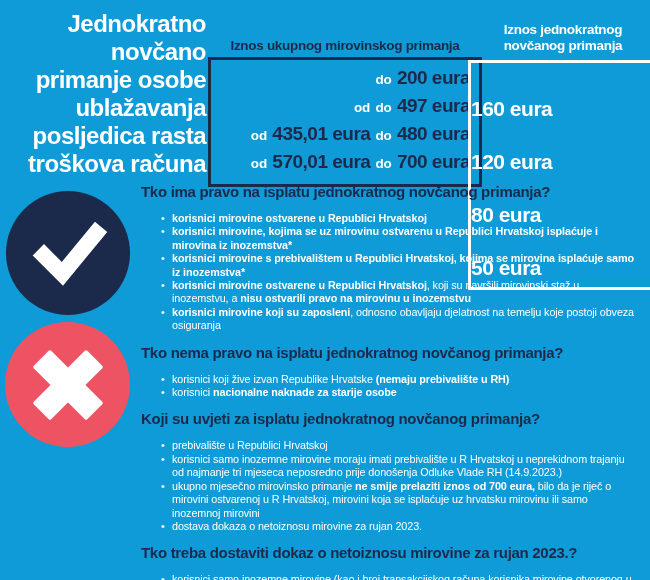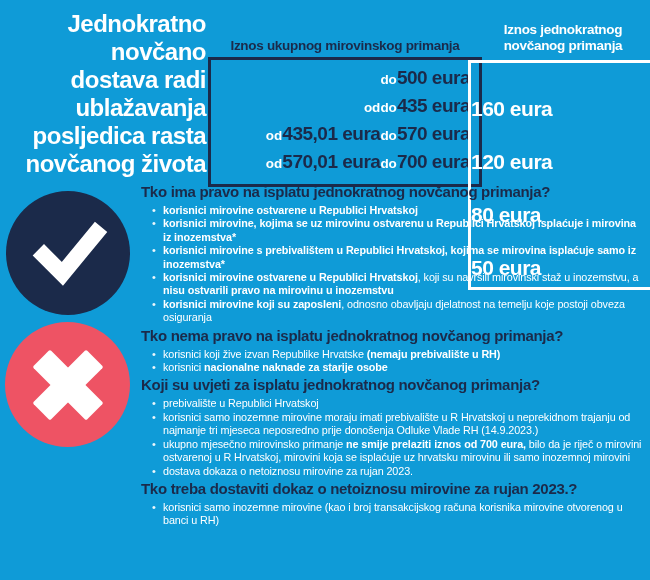--- a/index.html
+++ b/index.html
@@ -21,21 +21,21 @@
 
   
   .mid-col{position:absolute;left:208px;top:38px;width:274px;}
   .mid-header{
     text-align:center;color:#1b2a4a;font-weight:bold;
     font-size:13.5px;line-height:15px;margin-bottom:4px;letter-spacing:-0.3px;
   }
   .mid-box{border:3px solid #1b2a4a;padding:5px 9px 7px;}
   .range-row{
     display:flex;justify-content:flex-end;align-items:baseline;
-    line-height:26px;white-space:nowrap;
+    gap:5px;line-height:26px;white-space:nowrap;
   }
   .range-row .num{color:#1b2a4a;font-weight:bold;font-size:19px;letter-spacing:-0.5px;}
   .range-row .sm{color:#fff;font-weight:bold;font-size:13.5px;}
 
   
   .right-col{position:absolute;left:468px;top:22px;width:190px;}
   .right-header{
     text-align:center;color:#fff;font-weight:bold;
     font-size:13.5px;line-height:16px;letter-spacing:-0.3px;
   }
@@ -50,65 +50,65 @@
   .circle-check{left:6px;top:191px;width:124px;height:124px;background:#1b2a4a;}
   .circle-cross{left:5px;top:322px;width:125px;height:125px;background:#ee5364;}
   .circle svg{display:block;}
 
   
   .sections{position:absolute;left:141px;top:181px;width:505px;}
   .sections h2{
     margin:3px 0 4px;color:#1b2a4a;font-weight:bold;
     font-size:15px;line-height:16px;letter-spacing:-0.3px;
   }
-  .sections ul{list-style:none;margin:3px;padding:0;}
+  .sections ul{list-style:none;margin:12px;padding:0;}
   .sections li{
     position:relative;padding-left:19px;color:#fff;
     font-size:10.8px;line-height:13.4px;letter-spacing:-0.1px;
   }
   .sections li::before{
     content:"\2022";position:absolute;left:8px;top:0;
     color:rgba(255,255,255,0.92);font-size:11px;
   }
   .sections .seg-b{font-weight:bold;}
   .sections .seg-r{font-weight:normal;}
 </style>
 </head>
 <body>
 
 <div class="page">
 
   <div class="title">
     <span>Jednokratno</span>
     <span>novčano</span>
-    <span>dostava radi</span>
+    <span>primanje osobe</span>
     <span>ublažavanja</span>
     <span>posljedica rasta</span>
-    <span>novčanog života</span>
+    <span>troškova računa</span>
   </div>
 
   <div class="mid-col">
     <div class="mid-header">Iznos ukupnog mirovinskog primanja</div>
     <div class="mid-box">
       <div class="range-row">
         <span class="sm"></span>
         <span class="num"></span>
         <span class="sm">do</span>
-        <span class="num">500 eura</span>
+        <span class="num">200 eura</span>
       </div>
       <div class="range-row">
         <span class="sm">od</span>
         <span class="sm">do</span>
-        <span class="num">435 eura</span>
+        <span class="num">497 eura</span>
       </div>
       <div class="range-row">
         <span class="sm">od</span>
         <span class="num">435,01 eura</span>
         <span class="sm">do</span>
-        <span class="num">570 eura</span>
+        <span class="num">480 eura</span>
       </div>
       <div class="range-row">
         <span class="sm">od</span>
         <span class="num">570,01 eura</span>
         <span class="sm">do</span>
         <span class="num">700 eura</span>
       </div>
     </div>
   </div>
 

